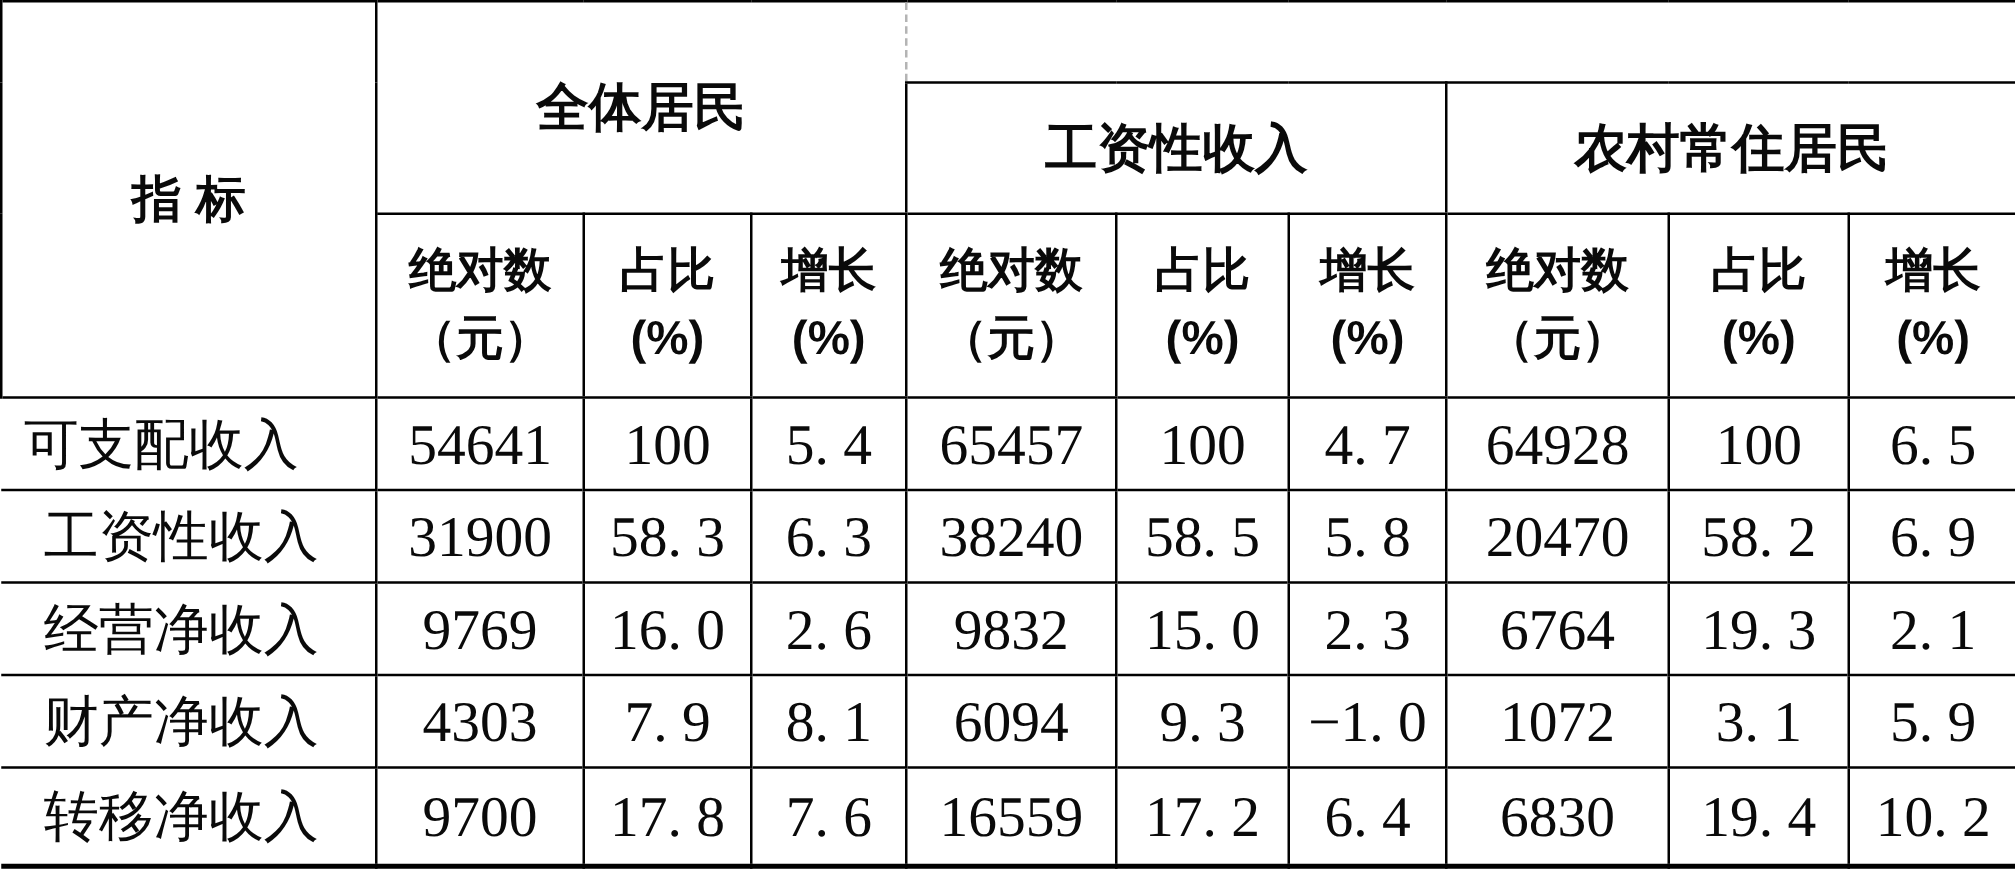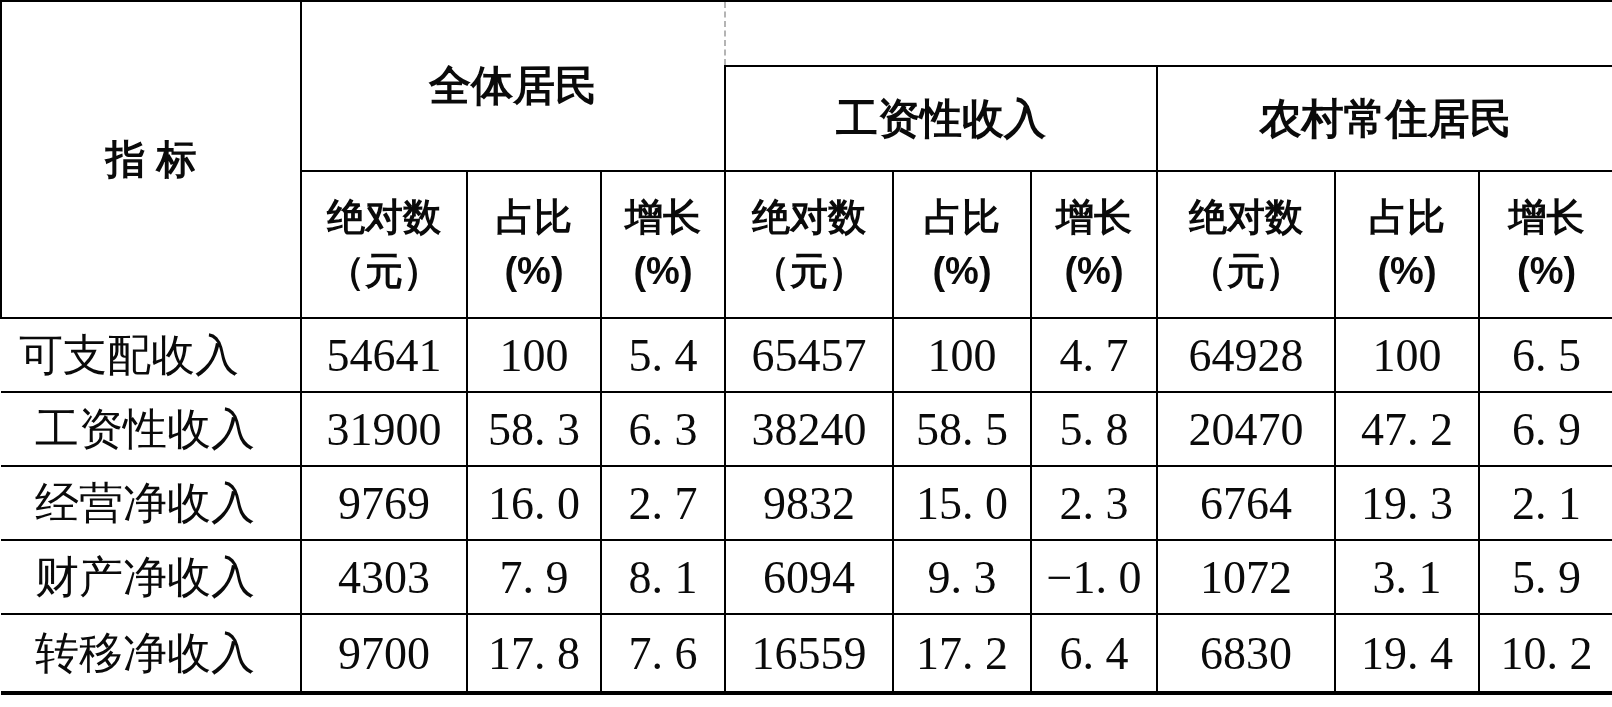--- a/index.html
+++ b/index.html
@@ -151,28 +151,28 @@
       </tr>
       <tr class="data-row">
         <td class="c-label indent">工资性收入</td>
         <td class="c-num">31900</td>
         <td class="c-num">58. 3</td>
         <td class="c-num">6. 3</td>
         <td class="c-num">38240</td>
         <td class="c-num">58. 5</td>
         <td class="c-num">5. 8</td>
         <td class="c-num">20470</td>
-        <td class="c-num">47. 2</td>
+        <td class="c-num">58. 2</td>
         <td class="c-num">6. 9</td>
       </tr>
       <tr class="data-row">
         <td class="c-label indent">经营净收入</td>
         <td class="c-num">9769</td>
         <td class="c-num">16. 0</td>
-        <td class="c-num">2. 7</td>
+        <td class="c-num">2. 6</td>
         <td class="c-num">9832</td>
         <td class="c-num">15. 0</td>
         <td class="c-num">2. 3</td>
         <td class="c-num">6764</td>
         <td class="c-num">19. 3</td>
         <td class="c-num">2. 1</td>
       </tr>
       <tr class="data-row">
         <td class="c-label indent">财产净收入</td>
         <td class="c-num">4303</td>

